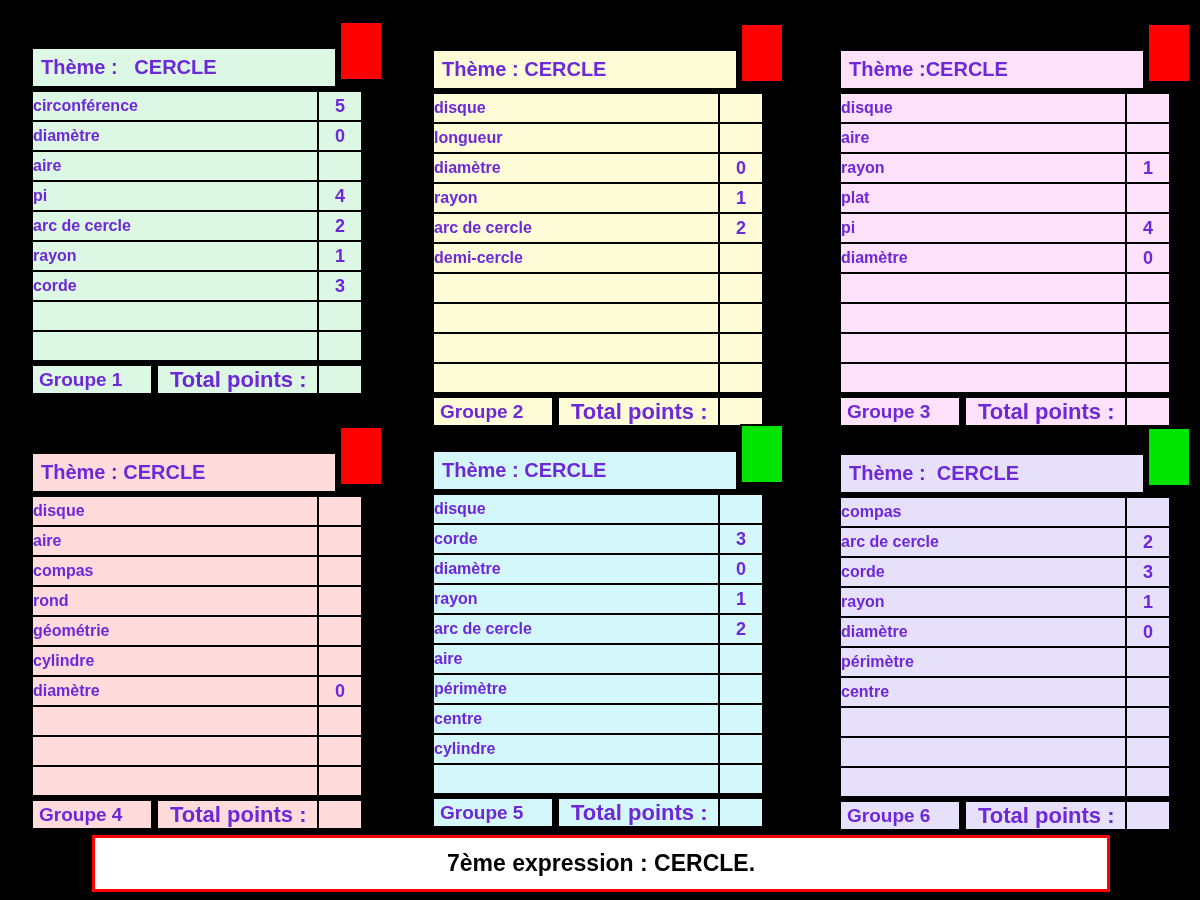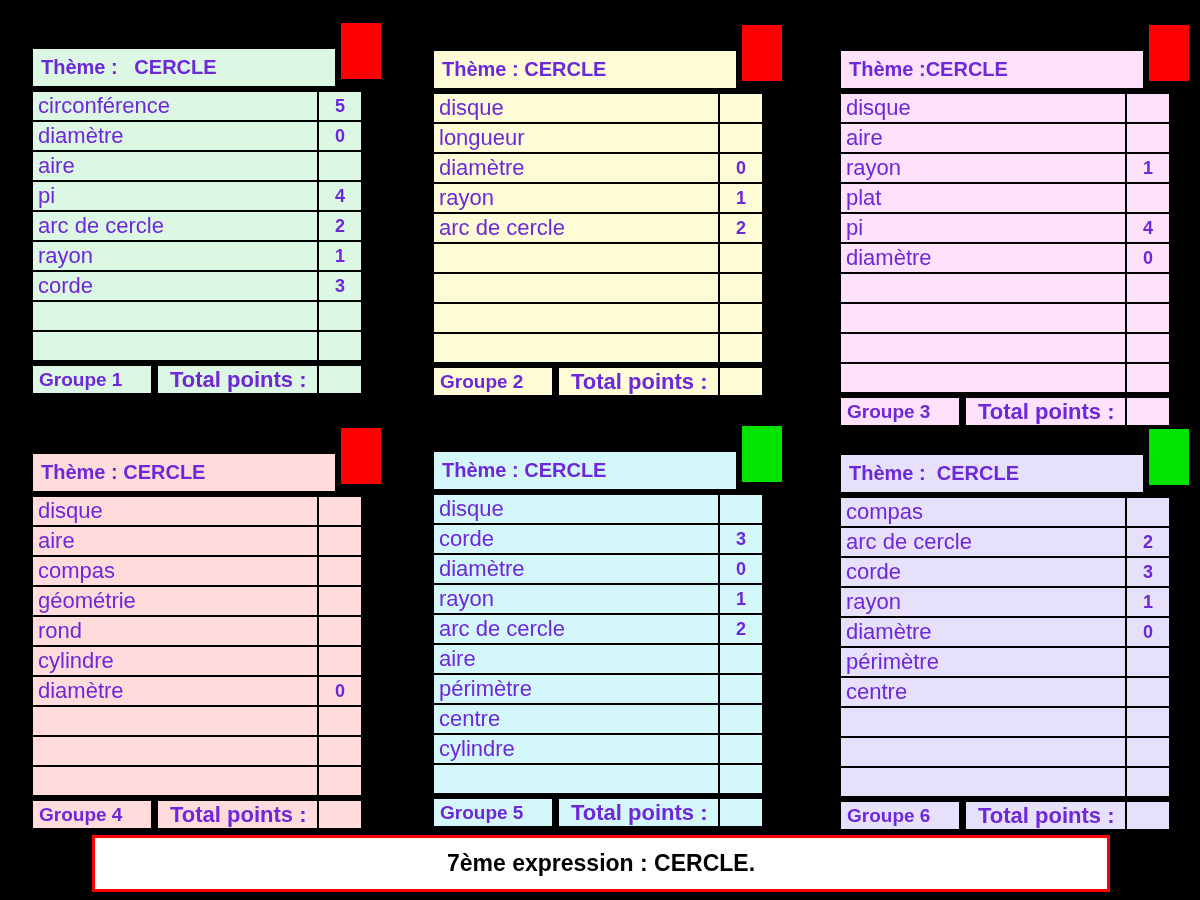--- a/index.html
+++ b/index.html
@@ -64,23 +64,22 @@
     height: 30px;
     background: var(--card-bg);
     border-left: 2px solid #000000;
     border-right: 2px solid #000000;
     border-bottom: 2px solid #000000;
   }
   .word {
     flex: 1;
     display: flex;
     align-items: center;
-    padding-left: 5px;
-    font-size: 22px;
-    font-weight: normal;
+    font-size: 16px;
+    font-weight: bold;
     white-space: pre;
     overflow: hidden;
   }
   .val {
     width: 44px;
     border-left: 2px solid #000000;
     display: flex;
     align-items: center;
     justify-content: center;
     font-size: 18px;
@@ -227,20 +226,24 @@
   <div class="row">
     <div class="word">rayon</div>
     <div class="val">1</div>
   </div>
 
   <div class="row">
     <div class="word">arc de cercle</div>
     <div class="val">2</div>
   </div>
 
+  <div class="row">
+    <div class="word">demi-cercle</div>
+    <div class="val"></div>
+  </div>
 
   <div class="row">
     <div class="word"></div>
     <div class="val"></div>
   </div>
 
   <div class="row">
     <div class="word"></div>
     <div class="val"></div>
   </div>
@@ -334,26 +337,26 @@
     <div class="word">aire</div>
     <div class="val"></div>
   </div>
 
   <div class="row">
     <div class="word">compas</div>
     <div class="val"></div>
   </div>
 
   <div class="row">
+    <div class="word">rond</div>
+    <div class="val"></div>
+  </div>
+
+  <div class="row">
     <div class="word">géométrie</div>
-    <div class="val"></div>
-  </div>
-
-  <div class="row">
-    <div class="word">rond</div>
     <div class="val"></div>
   </div>
 
   <div class="row">
     <div class="word">cylindre</div>
     <div class="val"></div>
   </div>
 
   <div class="row">
     <div class="word">diamètre</div>

